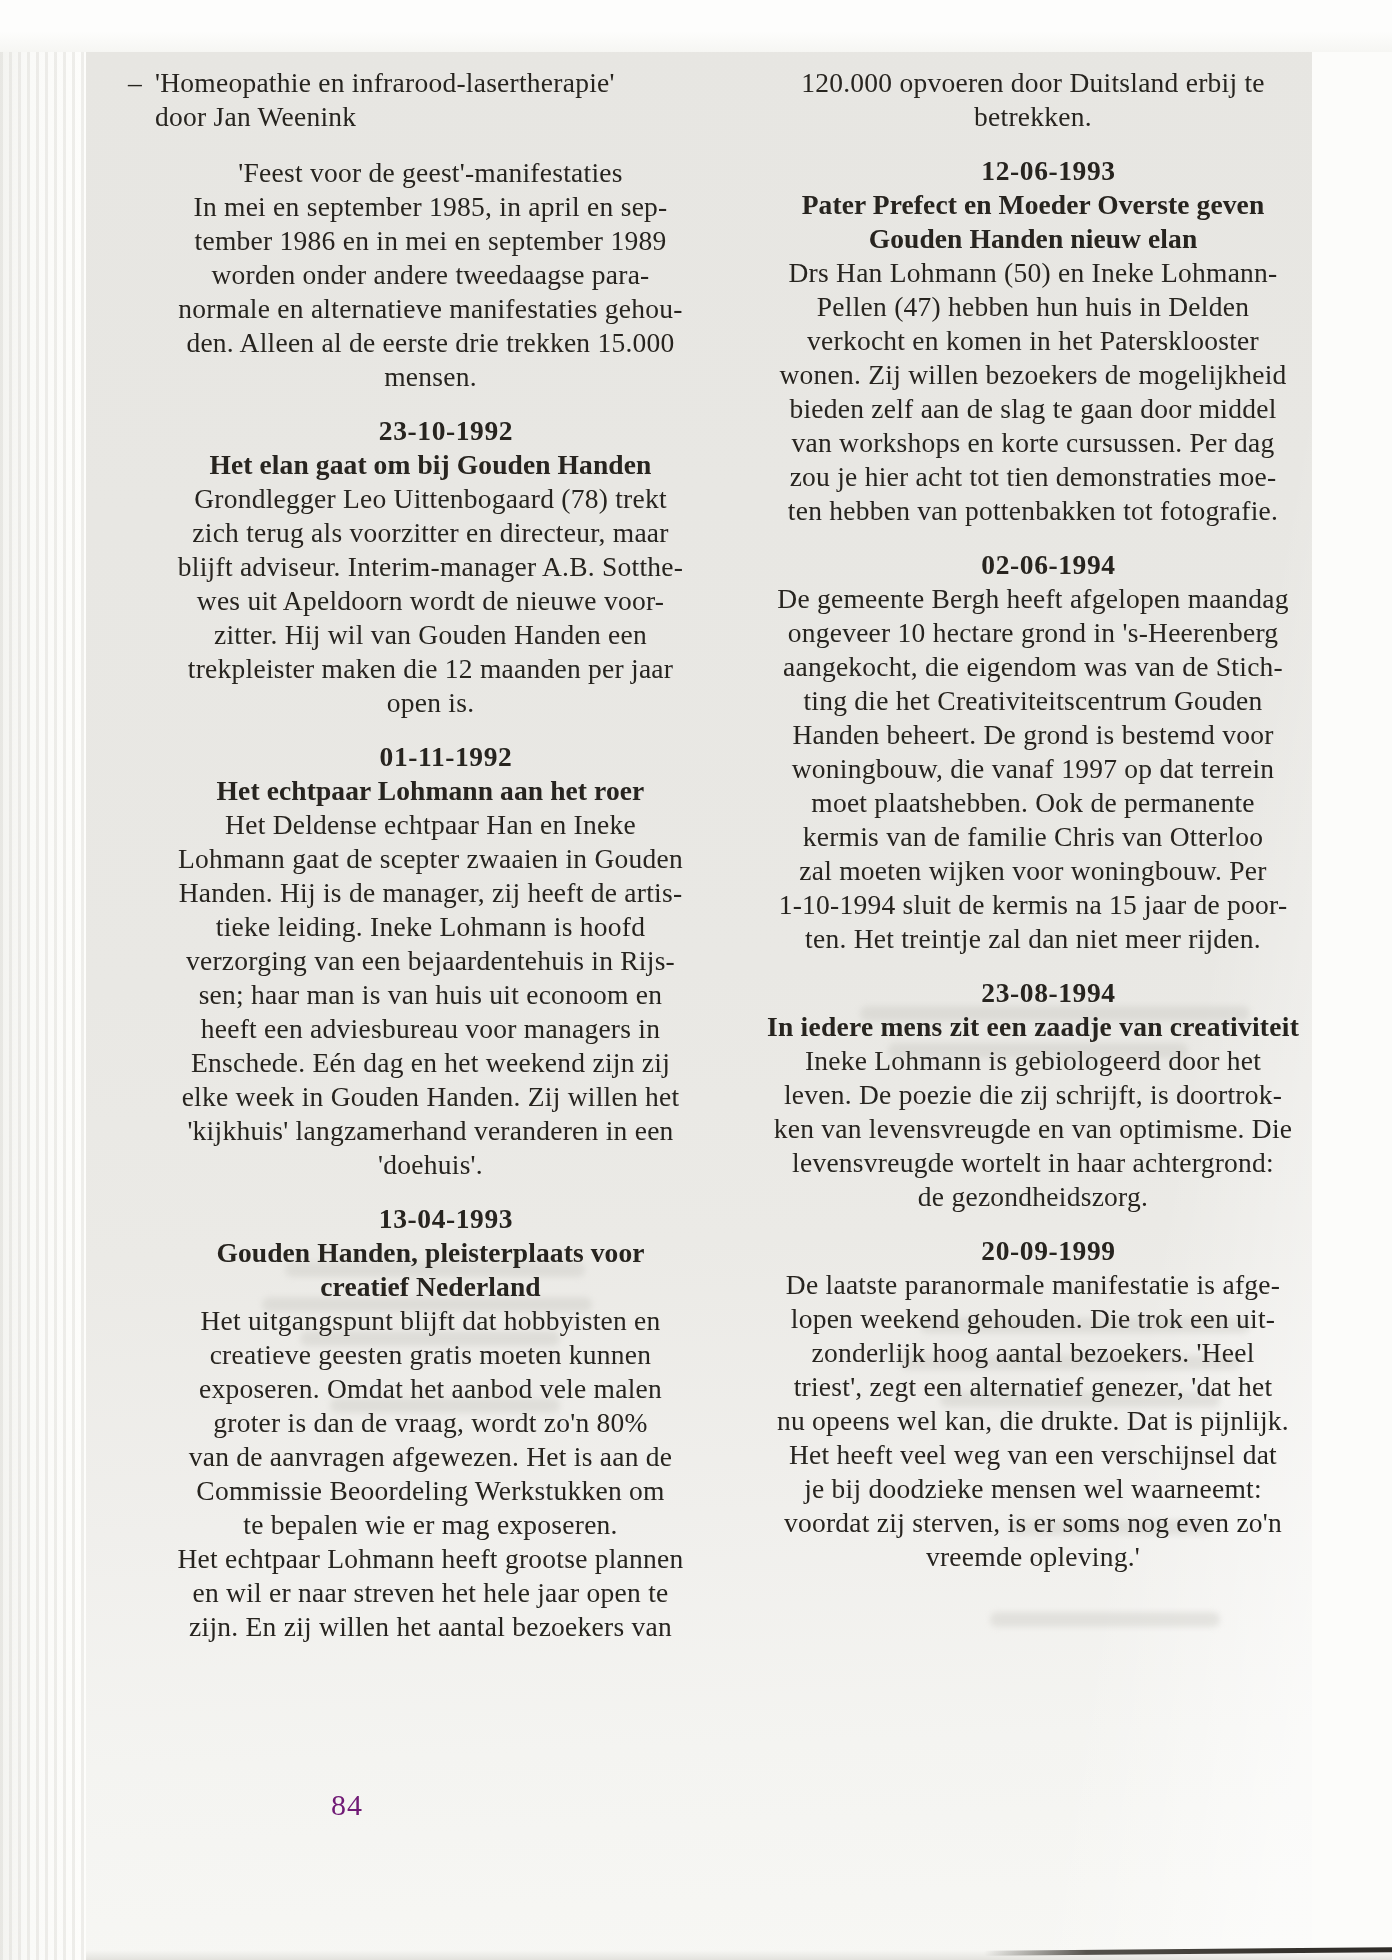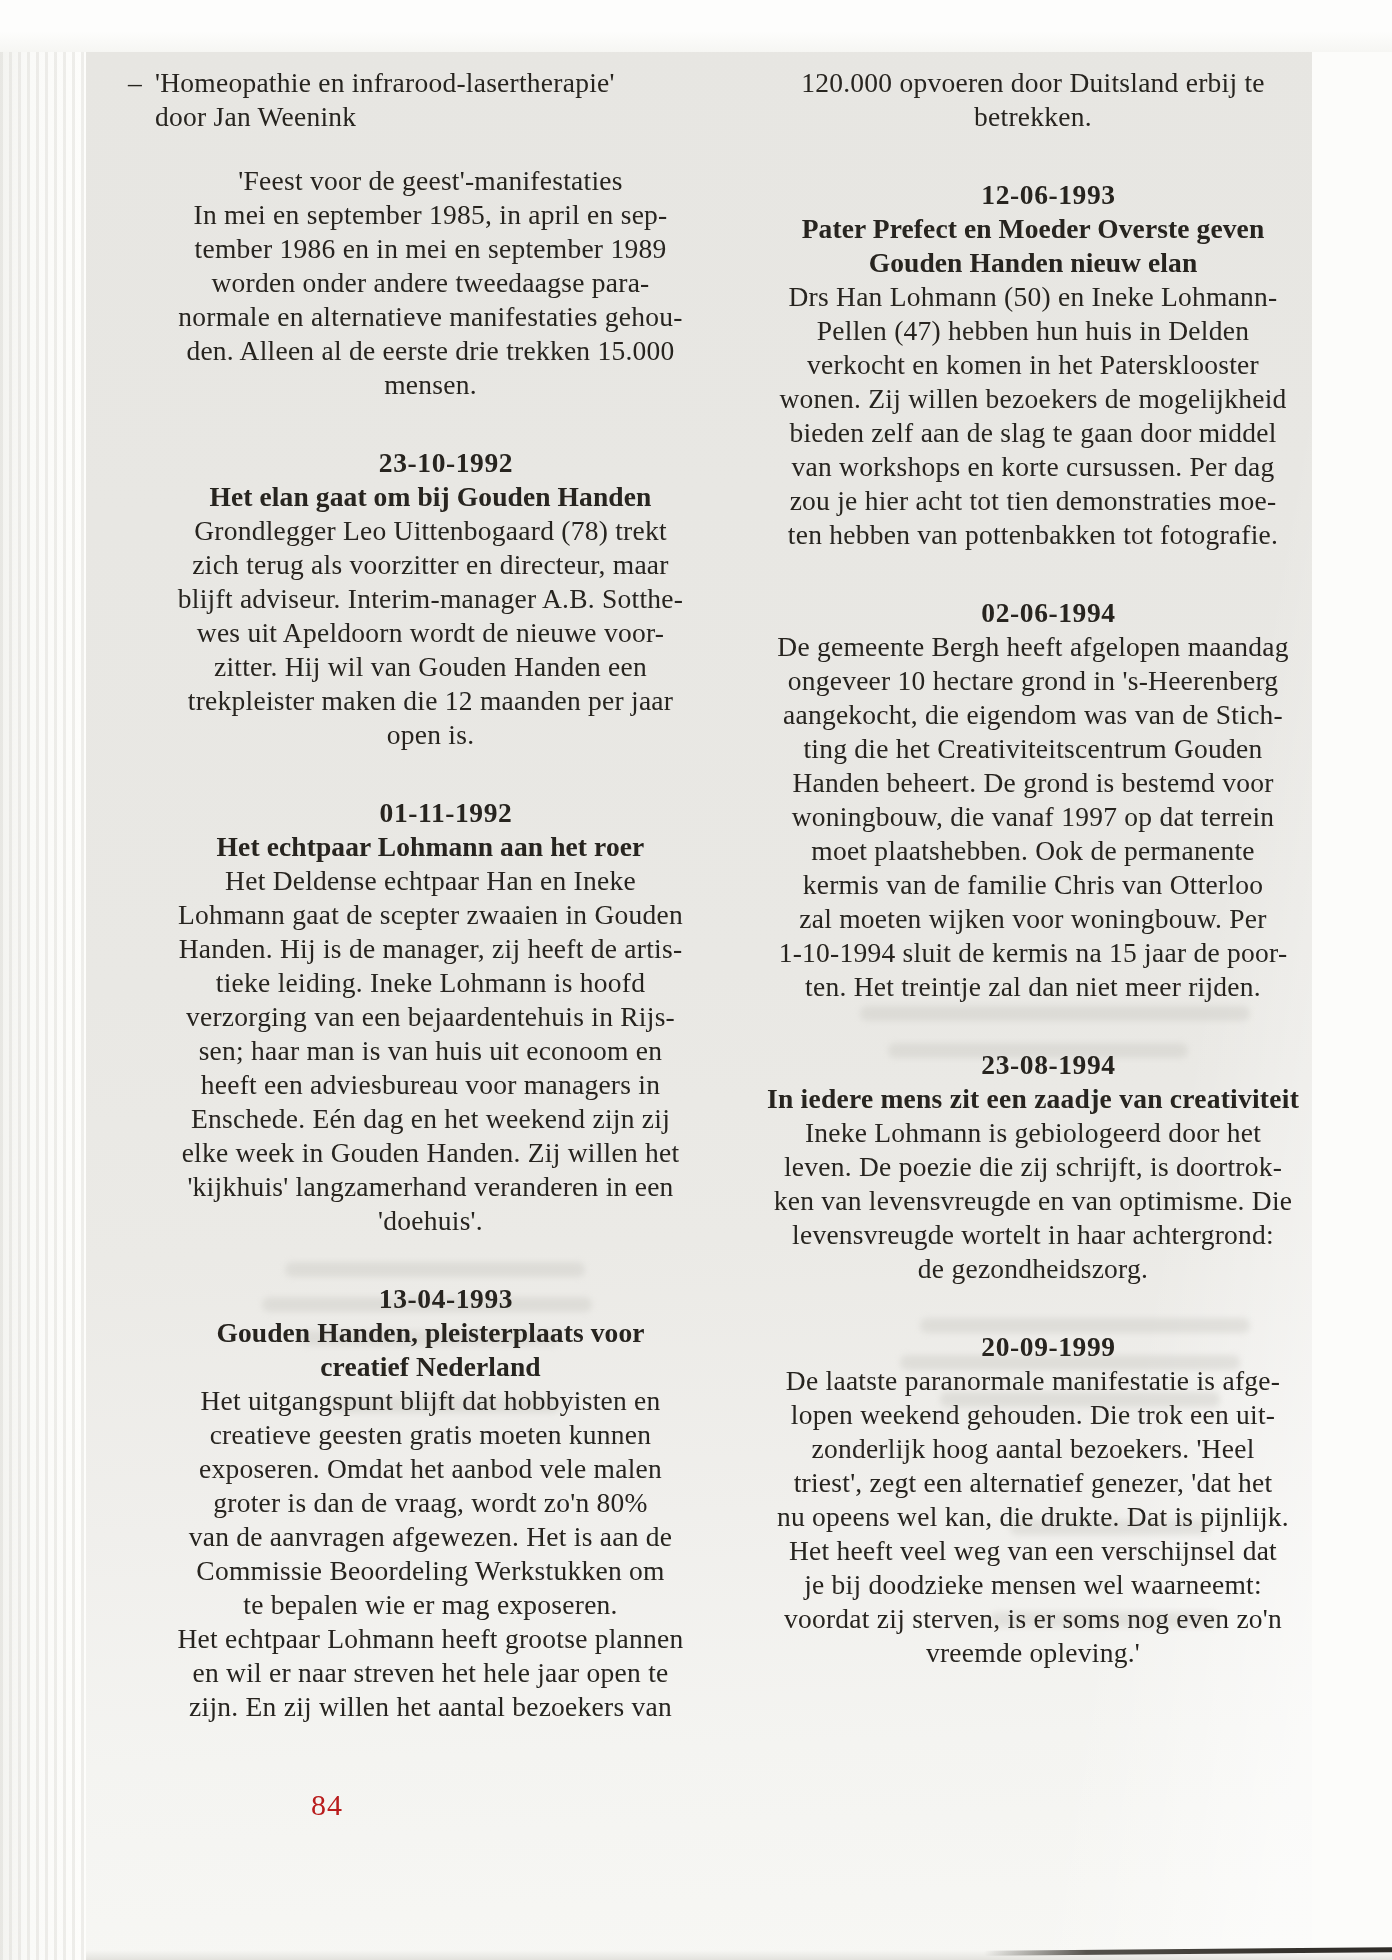--- a/index.html
+++ b/index.html
@@ -42,45 +42,45 @@
     top: 66px;
     font-size: 27.5px;
     line-height: 34px;
     color: #27241f;
     letter-spacing: 0.25px;
   }
   .col-left  { left: 128px; width: 605px; }
   .col-right { left: 753px; width: 560px; }
 
   .block { white-space: pre-line; text-align: center; }
-  .gap-sm { margin-top: 30px; }
-  .gap    { margin-top: 44px; }
+  .gap-sm { margin-top: 22px; }
+  .gap    { margin-top: 20px; }
 
   .bullet-item { display: flex; white-space: normal; }
   .bullet-marker { width: 27px; flex: 0 0 27px; }
   .bullet-text { white-space: pre-line; }
 
   .entry-date {
     padding-left: 31px;
     font-weight: 700;
     letter-spacing: 0.6px;
   }
   .entry-heading {
     font-weight: 700;
     white-space: pre-line;
     letter-spacing: 0.1px;
   }
   .entry-heading.plain { font-weight: 700; letter-spacing: 0.25px; }
   .entry-body { white-space: pre-line; }
 
   .page-number {
     position: absolute;
-    left: 311px; top: 1788px;
+    left: 331px; top: 1788px;
     font-size: 30px;
-    color: #b91c1c;
+    color: #701a75;
     letter-spacing: 1px;
   }
 
   
   .bleed {
     position: absolute;
     height: 15px;
     background: #c7c6c0;
     opacity: 0.38;
     filter: blur(3px);

